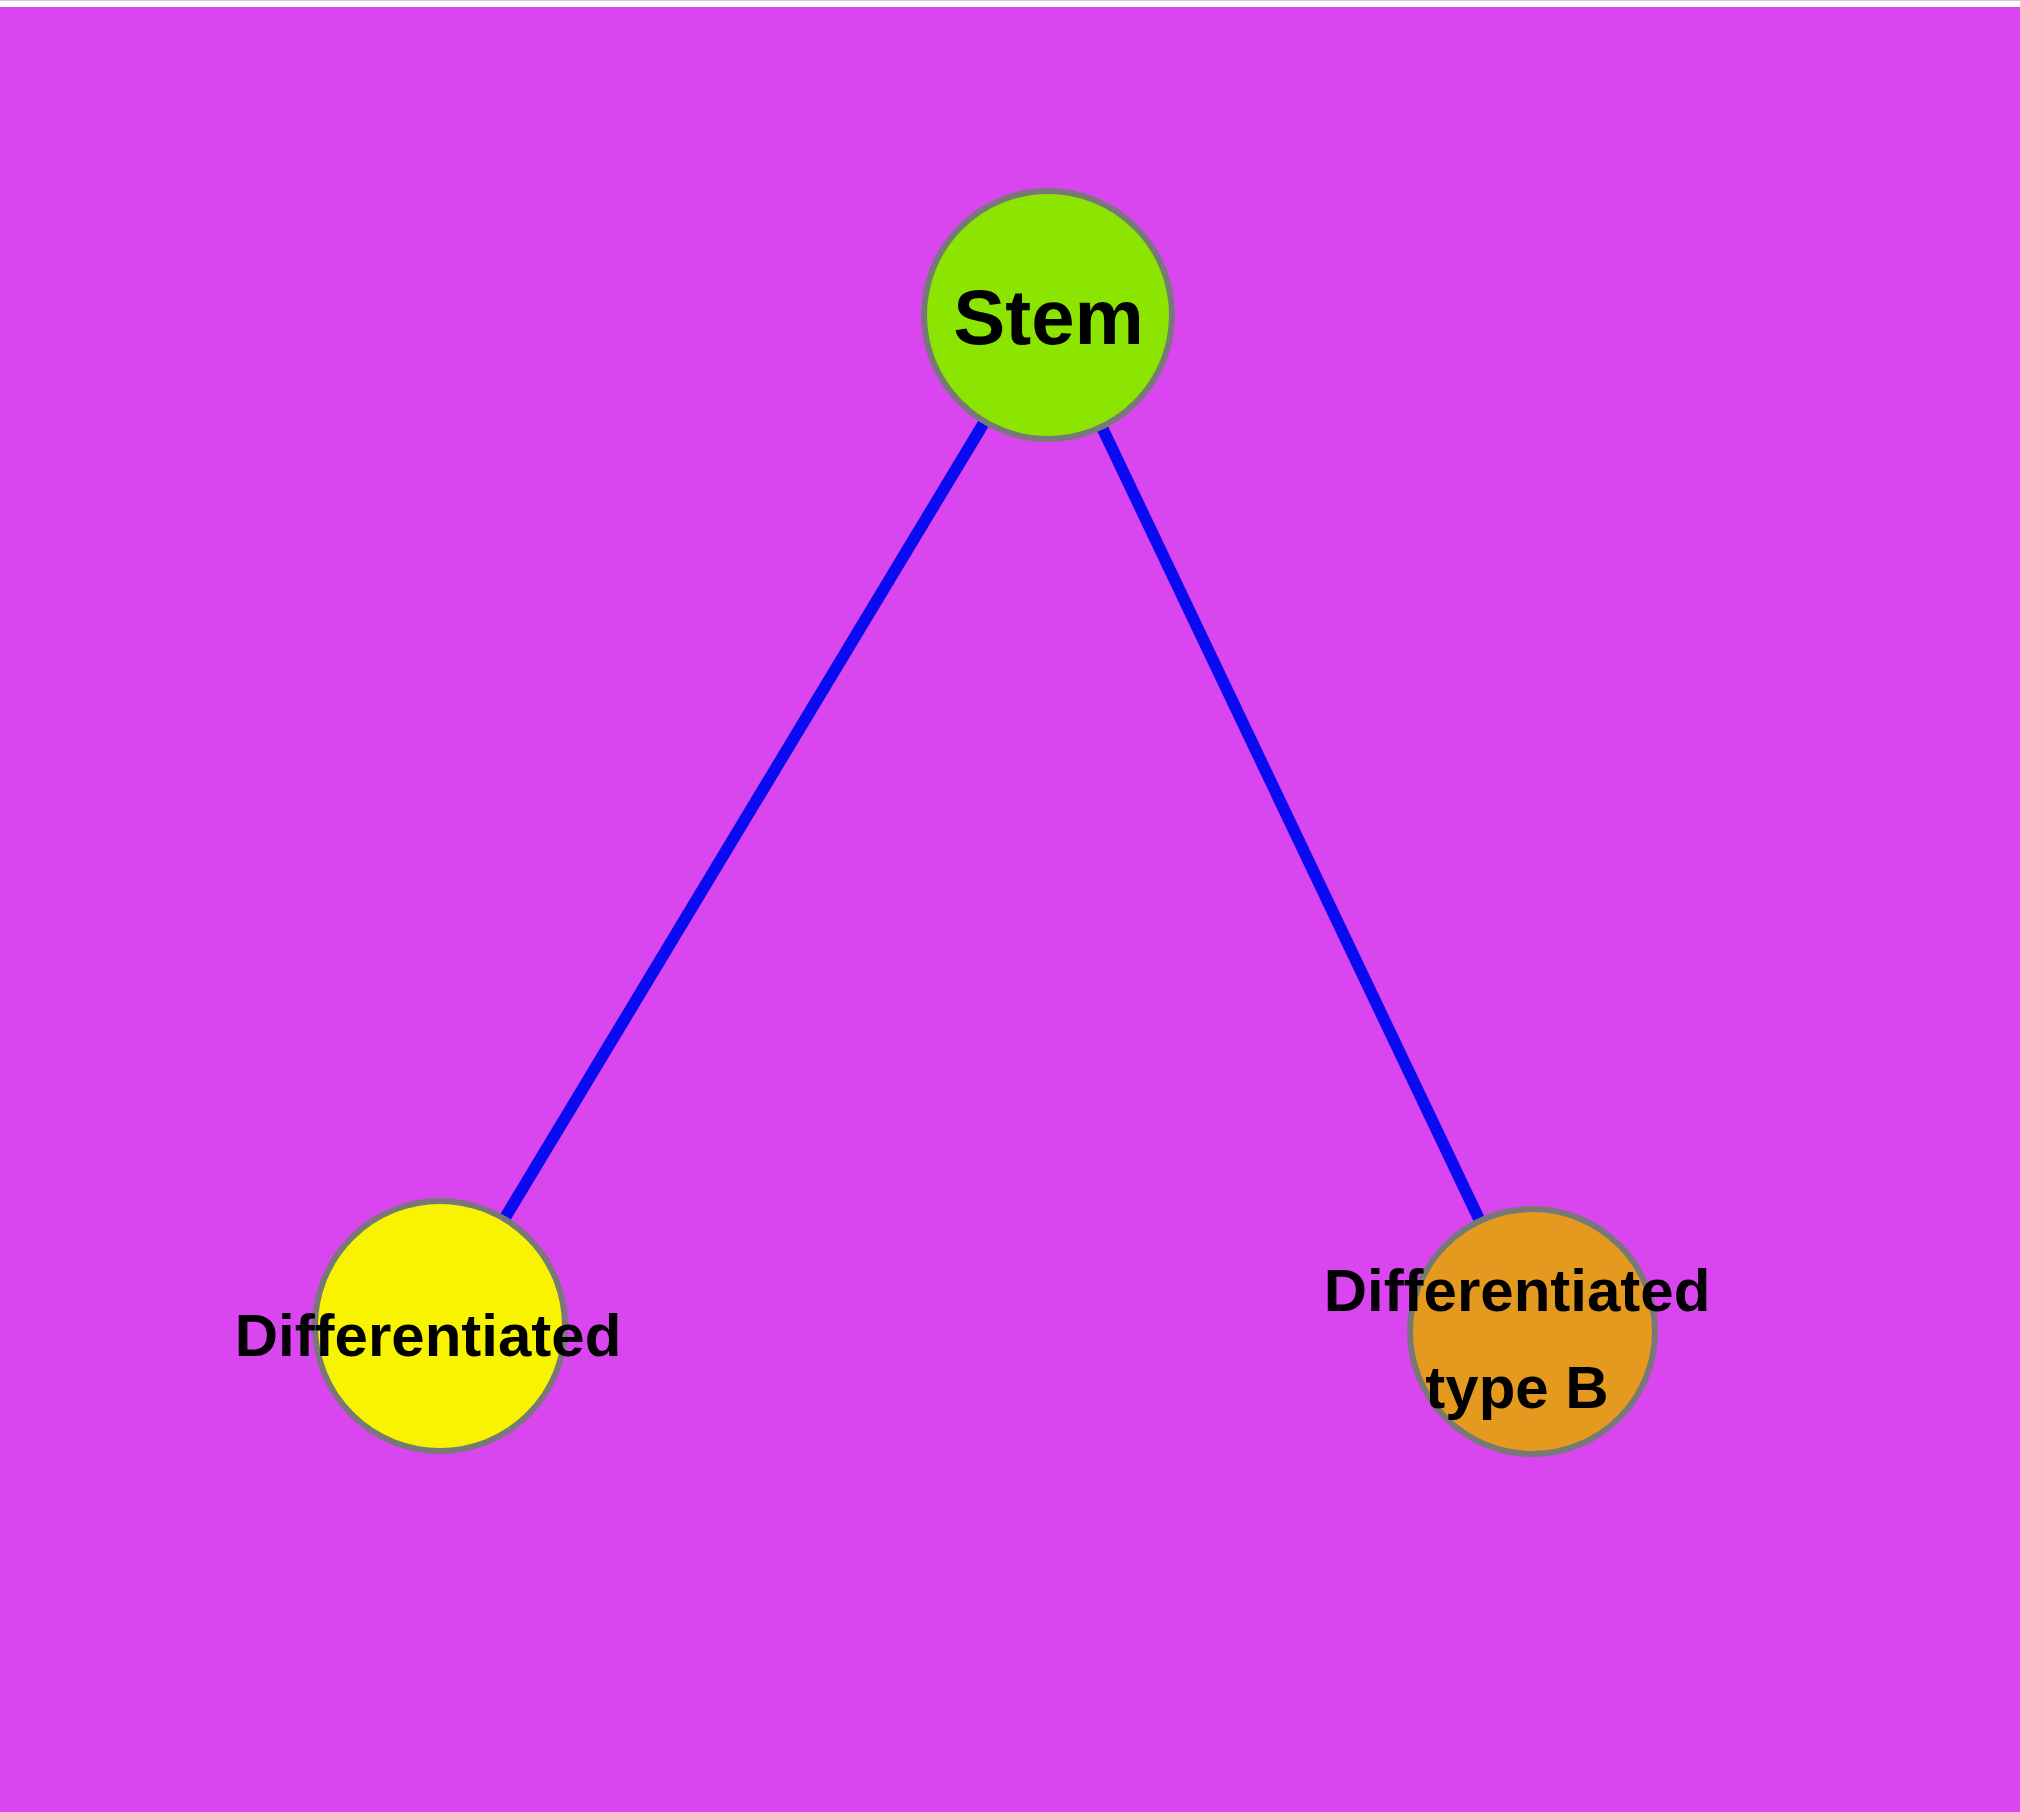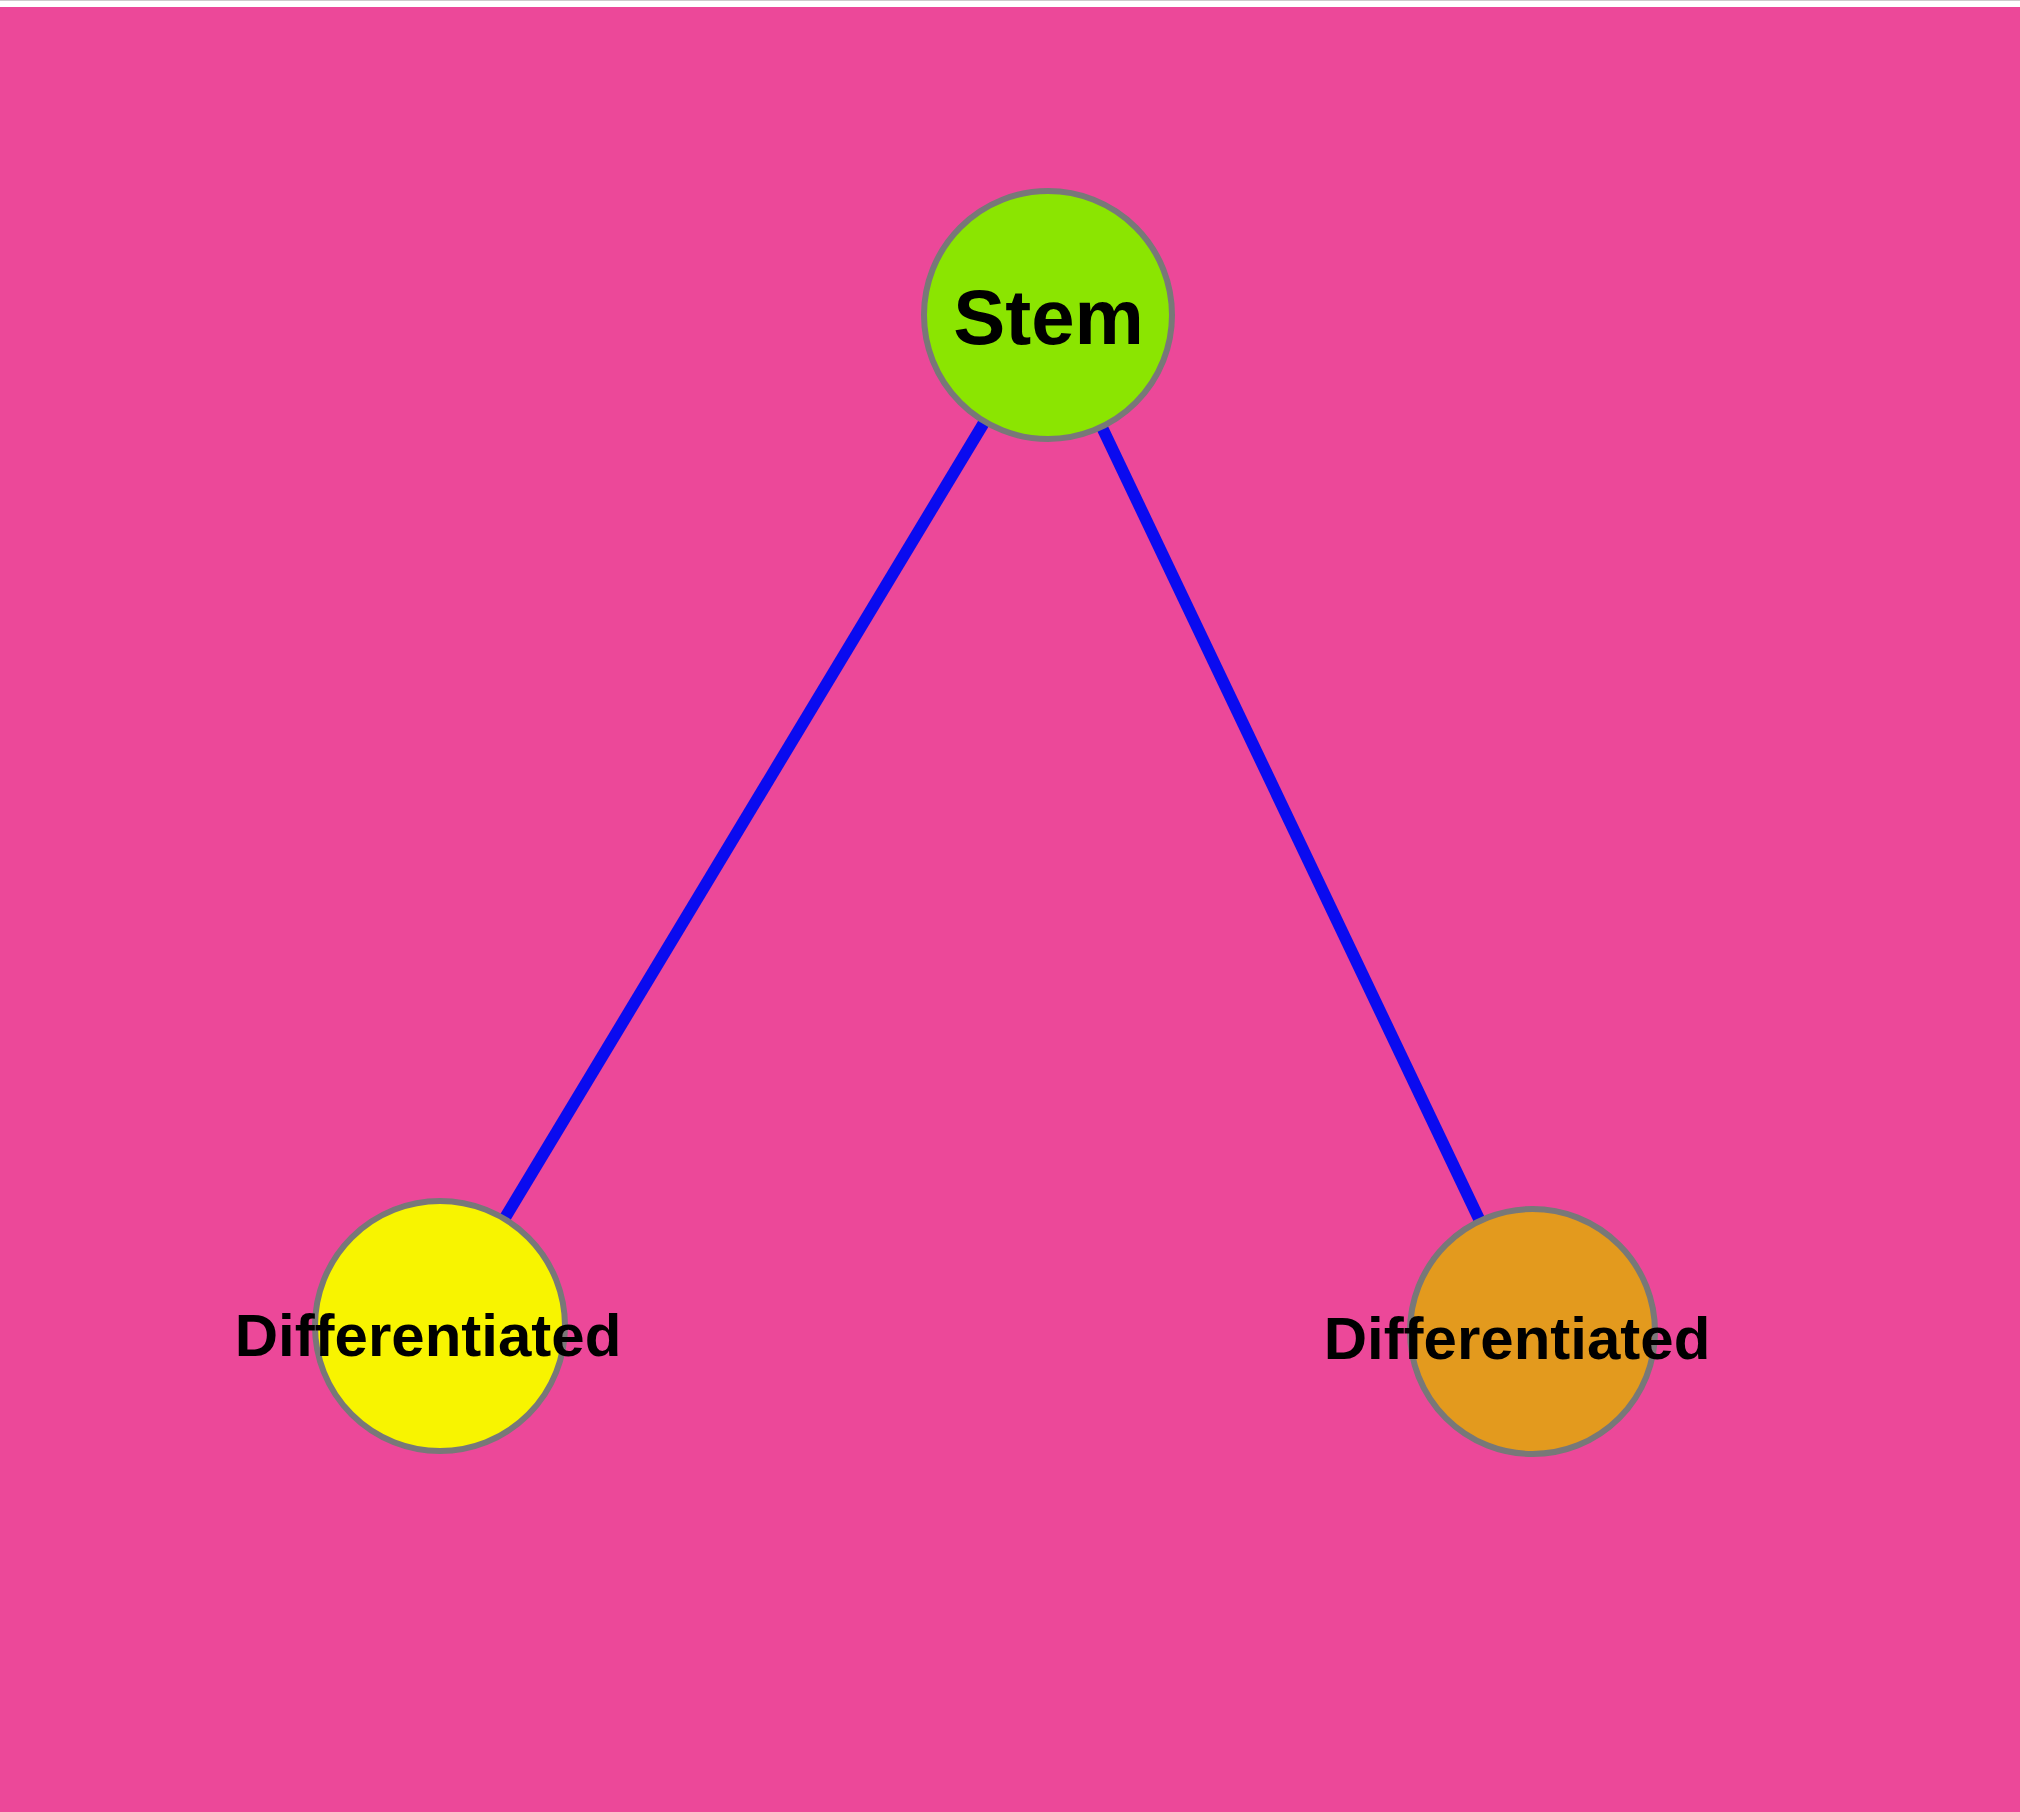--- a/index.html
+++ b/index.html
@@ -79,21 +79,21 @@
     width: 678px; height: 193px;
   }
   .label-type-b {
     left: 1178px; top: 1242px;
     width: 678px; height: 193px;
   }
 </style>
 </head>
 <body>
 
-<div class="canvas" style="background-color: #ec4899;">
+<div class="canvas" style="background-color: #d946ef;">
 
   <div class="top-strip"></div>
 
   <svg class="edges" viewBox="0 0 2384 2138" xmlns="http://www.w3.org/2000/svg">
     <line class="edge" x1="1237" y1="372" x2="519" y2="1564" style="stroke: rgb(10, 10, 240);"></line>
     <line class="edge" x1="1237" y1="372" x2="1808" y2="1571" style="stroke: rgb(10, 10, 240);"></line>
   </svg>
 
   <div class="node node-stem" style="background-color: rgb(139, 229, 1); border-color: rgb(120, 120, 120);"></div>
 
@@ -104,16 +104,17 @@
   <div class="node-label label-stem">
     <div>Stem</div>
   </div>
 
   <div class="node-label label-type-a">
     <div>Differentiated</div>
   </div>
 
   <div class="node-label label-type-b">
     <div>Differentiated</div>
+    <div>type B</div>
   </div>
 
 </div>
 
 
 </body></html>

